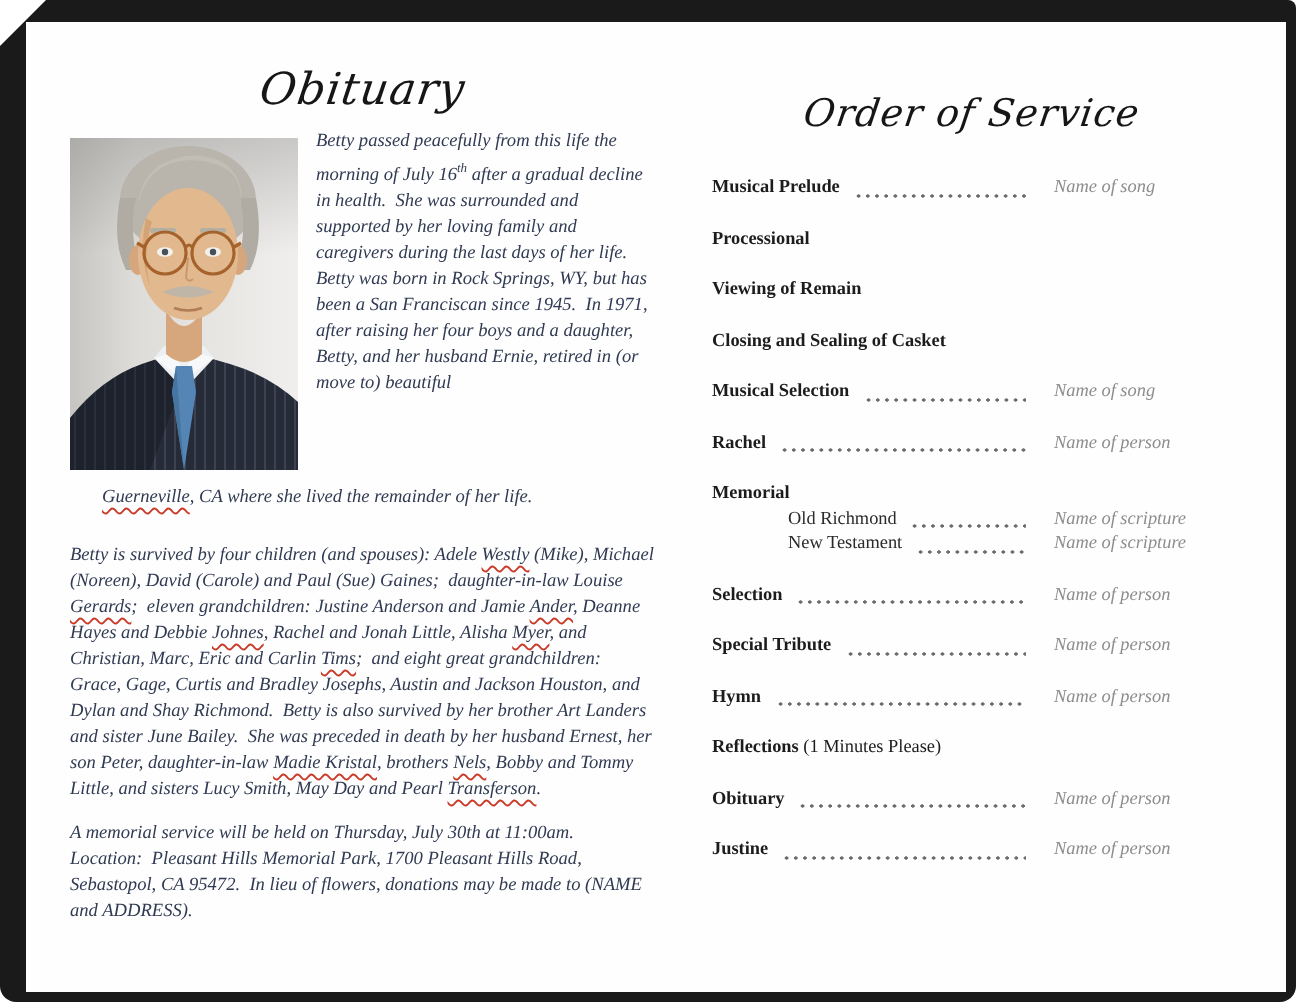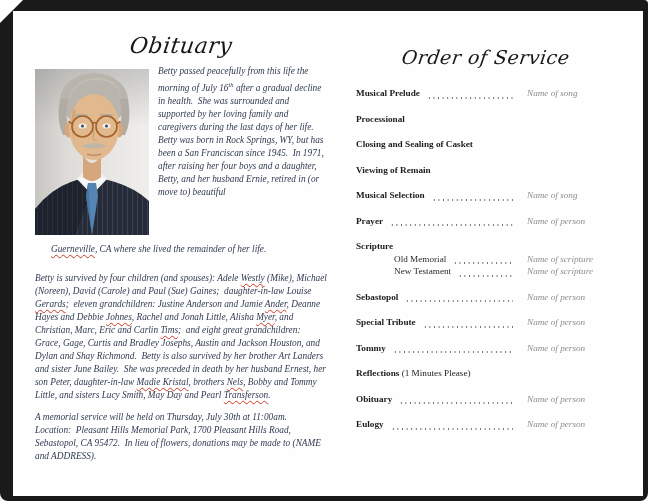--- a/index.html
+++ b/index.html
@@ -139,98 +139,98 @@
             </span>
             <span class="os-value">Name of song</span>
           </div>
           <div class="os-row">
             <span class="os-left">
               <span class="os-label">Processional</span>
             </span>
           </div>
           <div class="os-row">
             <span class="os-left">
+              <span class="os-label">Viewing of Remain</span>
+            </span>
+          </div>
+          <div class="os-row">
+            <span class="os-left">
               <span class="os-label">Closing and Sealing of Casket</span>
             </span>
           </div>
           <div class="os-row">
             <span class="os-left">
-              <span class="os-label">Viewing of Remain</span>
-            </span>
-          </div>
-          <div class="os-row">
-            <span class="os-left">
               <span class="os-label">Musical Selection</span>
               <span class="dots"></span>
             </span>
             <span class="os-value">Name of song</span>
           </div>
           <div class="os-row">
             <span class="os-left">
-              <span class="os-label">Prayer</span>
+              <span class="os-label">Rachel</span>
               <span class="dots"></span>
             </span>
             <span class="os-value">Name of person</span>
           </div>
           <div class="os-row tight">
             <span class="os-left">
-              <span class="os-label">Scripture</span>
+              <span class="os-label">Memorial</span>
             </span>
           </div>
           <div class="os-row sub tight">
             <span class="os-left">
-              <span class="os-label">Old Memorial</span>
+              <span class="os-label">Old Richmond</span>
               <span class="dots"></span>
             </span>
             <span class="os-value">Name of scripture</span>
           </div>
           <div class="os-row sub">
             <span class="os-left">
               <span class="os-label">New Testament</span>
               <span class="dots"></span>
             </span>
             <span class="os-value">Name of scripture</span>
           </div>
           <div class="os-row">
             <span class="os-left">
-              <span class="os-label">Sebastopol</span>
+              <span class="os-label">Selection</span>
               <span class="dots"></span>
             </span>
             <span class="os-value">Name of person</span>
           </div>
           <div class="os-row">
             <span class="os-left">
               <span class="os-label">Special Tribute</span>
               <span class="dots"></span>
             </span>
             <span class="os-value">Name of person</span>
           </div>
           <div class="os-row">
             <span class="os-left">
-              <span class="os-label">Tommy</span>
+              <span class="os-label">Hymn</span>
               <span class="dots"></span>
             </span>
             <span class="os-value">Name of person</span>
           </div>
           <div class="os-row">
             <span class="os-left">
               <span class="os-label">Reflections</span>
               <span class="os-suffix"> (1 Minutes Please)</span>
             </span>
           </div>
           <div class="os-row">
             <span class="os-left">
               <span class="os-label">Obituary</span>
               <span class="dots"></span>
             </span>
             <span class="os-value">Name of person</span>
           </div>
           <div class="os-row">
             <span class="os-left">
-              <span class="os-label">Eulogy</span>
+              <span class="os-label">Justine</span>
               <span class="dots"></span>
             </span>
             <span class="os-value">Name of person</span>
           </div>
         </div>
     </div>
 
   </div>
 </div>
 

